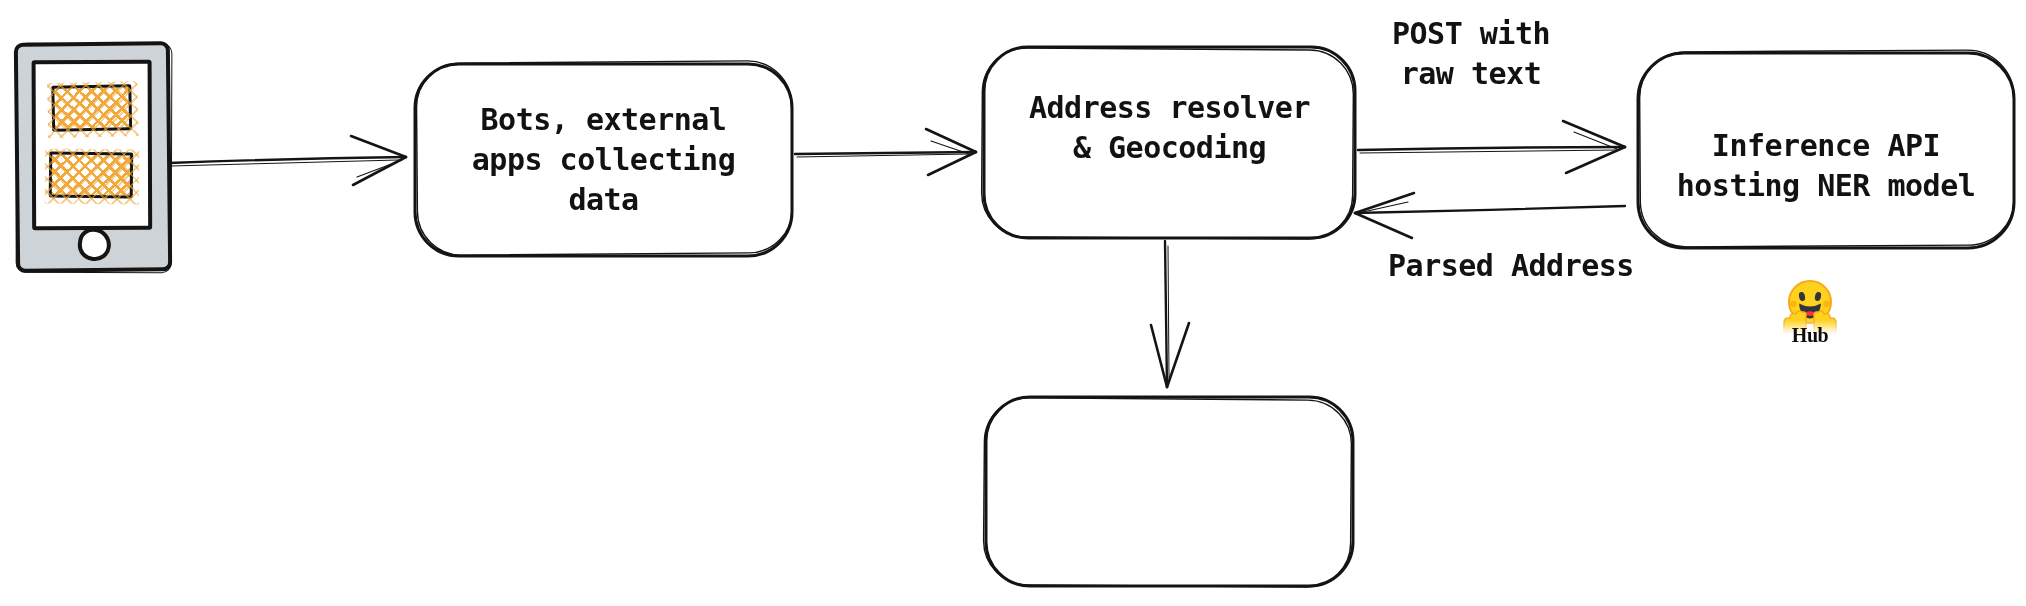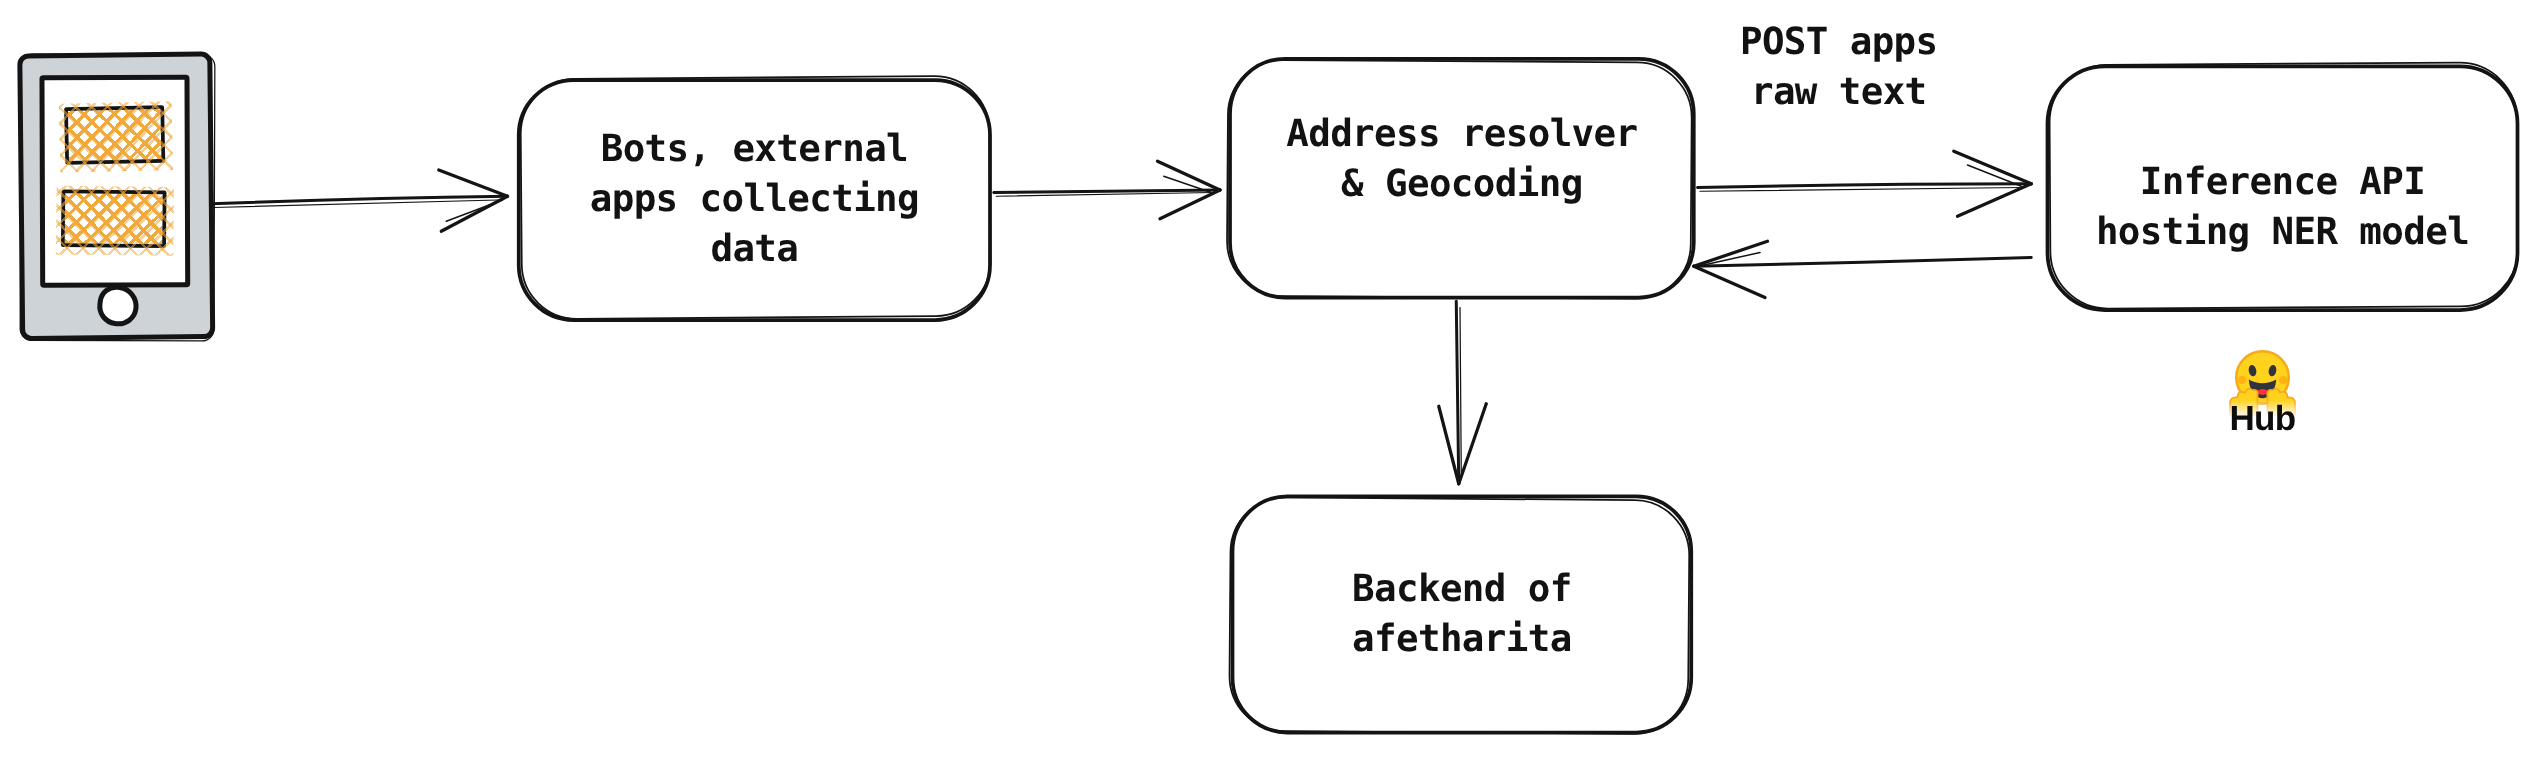--- a/index.html
+++ b/index.html
@@ -32,21 +32,21 @@
       repeating-linear-gradient(-45deg,rgba(242,169,60,.55) 0 2px,rgba(0,0,0,0) 2px 9px);
     z-index:-1;}
   .tweet1{left:16px;top:21px;width:74px;height:40px;transform:rotate(-1deg);}
   .tweet2{left:13px;top:88px;width:78px;height:40px;transform:rotate(0.8deg);}
   .home-btn{position:absolute;left:58px;bottom:7px;width:25px;height:25px;background:#fff;
     border:4px solid #141414;border-radius:46% 54% 50% 50%;transform:rotate(8deg);}
 
   
   .hub-block{position:absolute;left:1770px;top:278px;width:80px;display:flex;
     flex-direction:column;align-items:center;}
-  .hub-label{font-family:Liberation Sans, sans-serif;font-weight:800;font-size:28px;
+  .hub-label{font-family:Liberation Serif, serif;font-weight:800;font-size:20px;
     line-height:28px;color:#0d0d0d;margin-top:-13px;letter-spacing:-0.5px;}
 </style>
 </head>
 <body>
 
 <div class="stage">
 
   <svg class="layer" viewBox="0 0 2026 606">
     <g stroke="#141414" fill="none" stroke-linecap="round">
 
@@ -123,27 +123,24 @@
 data</span>
   </div>
   <div class="node-label" style="left:984px;top:47px;width:371px;height:161px;">
     <span>Address resolver
 &amp; Geocoding</span>
   </div>
   <div class="node-label" style="left:1638px;top:68px;width:376px;height:195px;">
     <span>Inference API
 hosting NER model</span>
   </div>
-  <div class="node-label" style="left:986px;top:397px;width:367px;height:189px;">
-    <span>Backend of
-afetharita</span>
-  </div>
 
-  <div class="edge-label" style="left:1346px;top:14px;width:250px;">POST apps
+  <div class="edge-label" style="left:1346px;top:14px;width:250px;">POST with
 raw text</div>
+  <div class="edge-label" style="left:1356px;top:246px;width:310px;">Parsed Address</div>
 
   <div class="hub-block">
     <svg width="66" height="56" viewBox="0 0 64 56">
       <defs>
         <linearGradient id="fadeGrad" x1="0" y1="0" x2="0" y2="1">
           <stop offset="0" stop-color="#ffffff" stop-opacity="0"></stop>
           <stop offset="1" stop-color="#ffffff" stop-opacity="1"></stop>
         </linearGradient>
       </defs>
       <circle cx="32" cy="24" r="21" fill="#ffd21e" stroke="#f7a81b" stroke-width="2"></circle>

